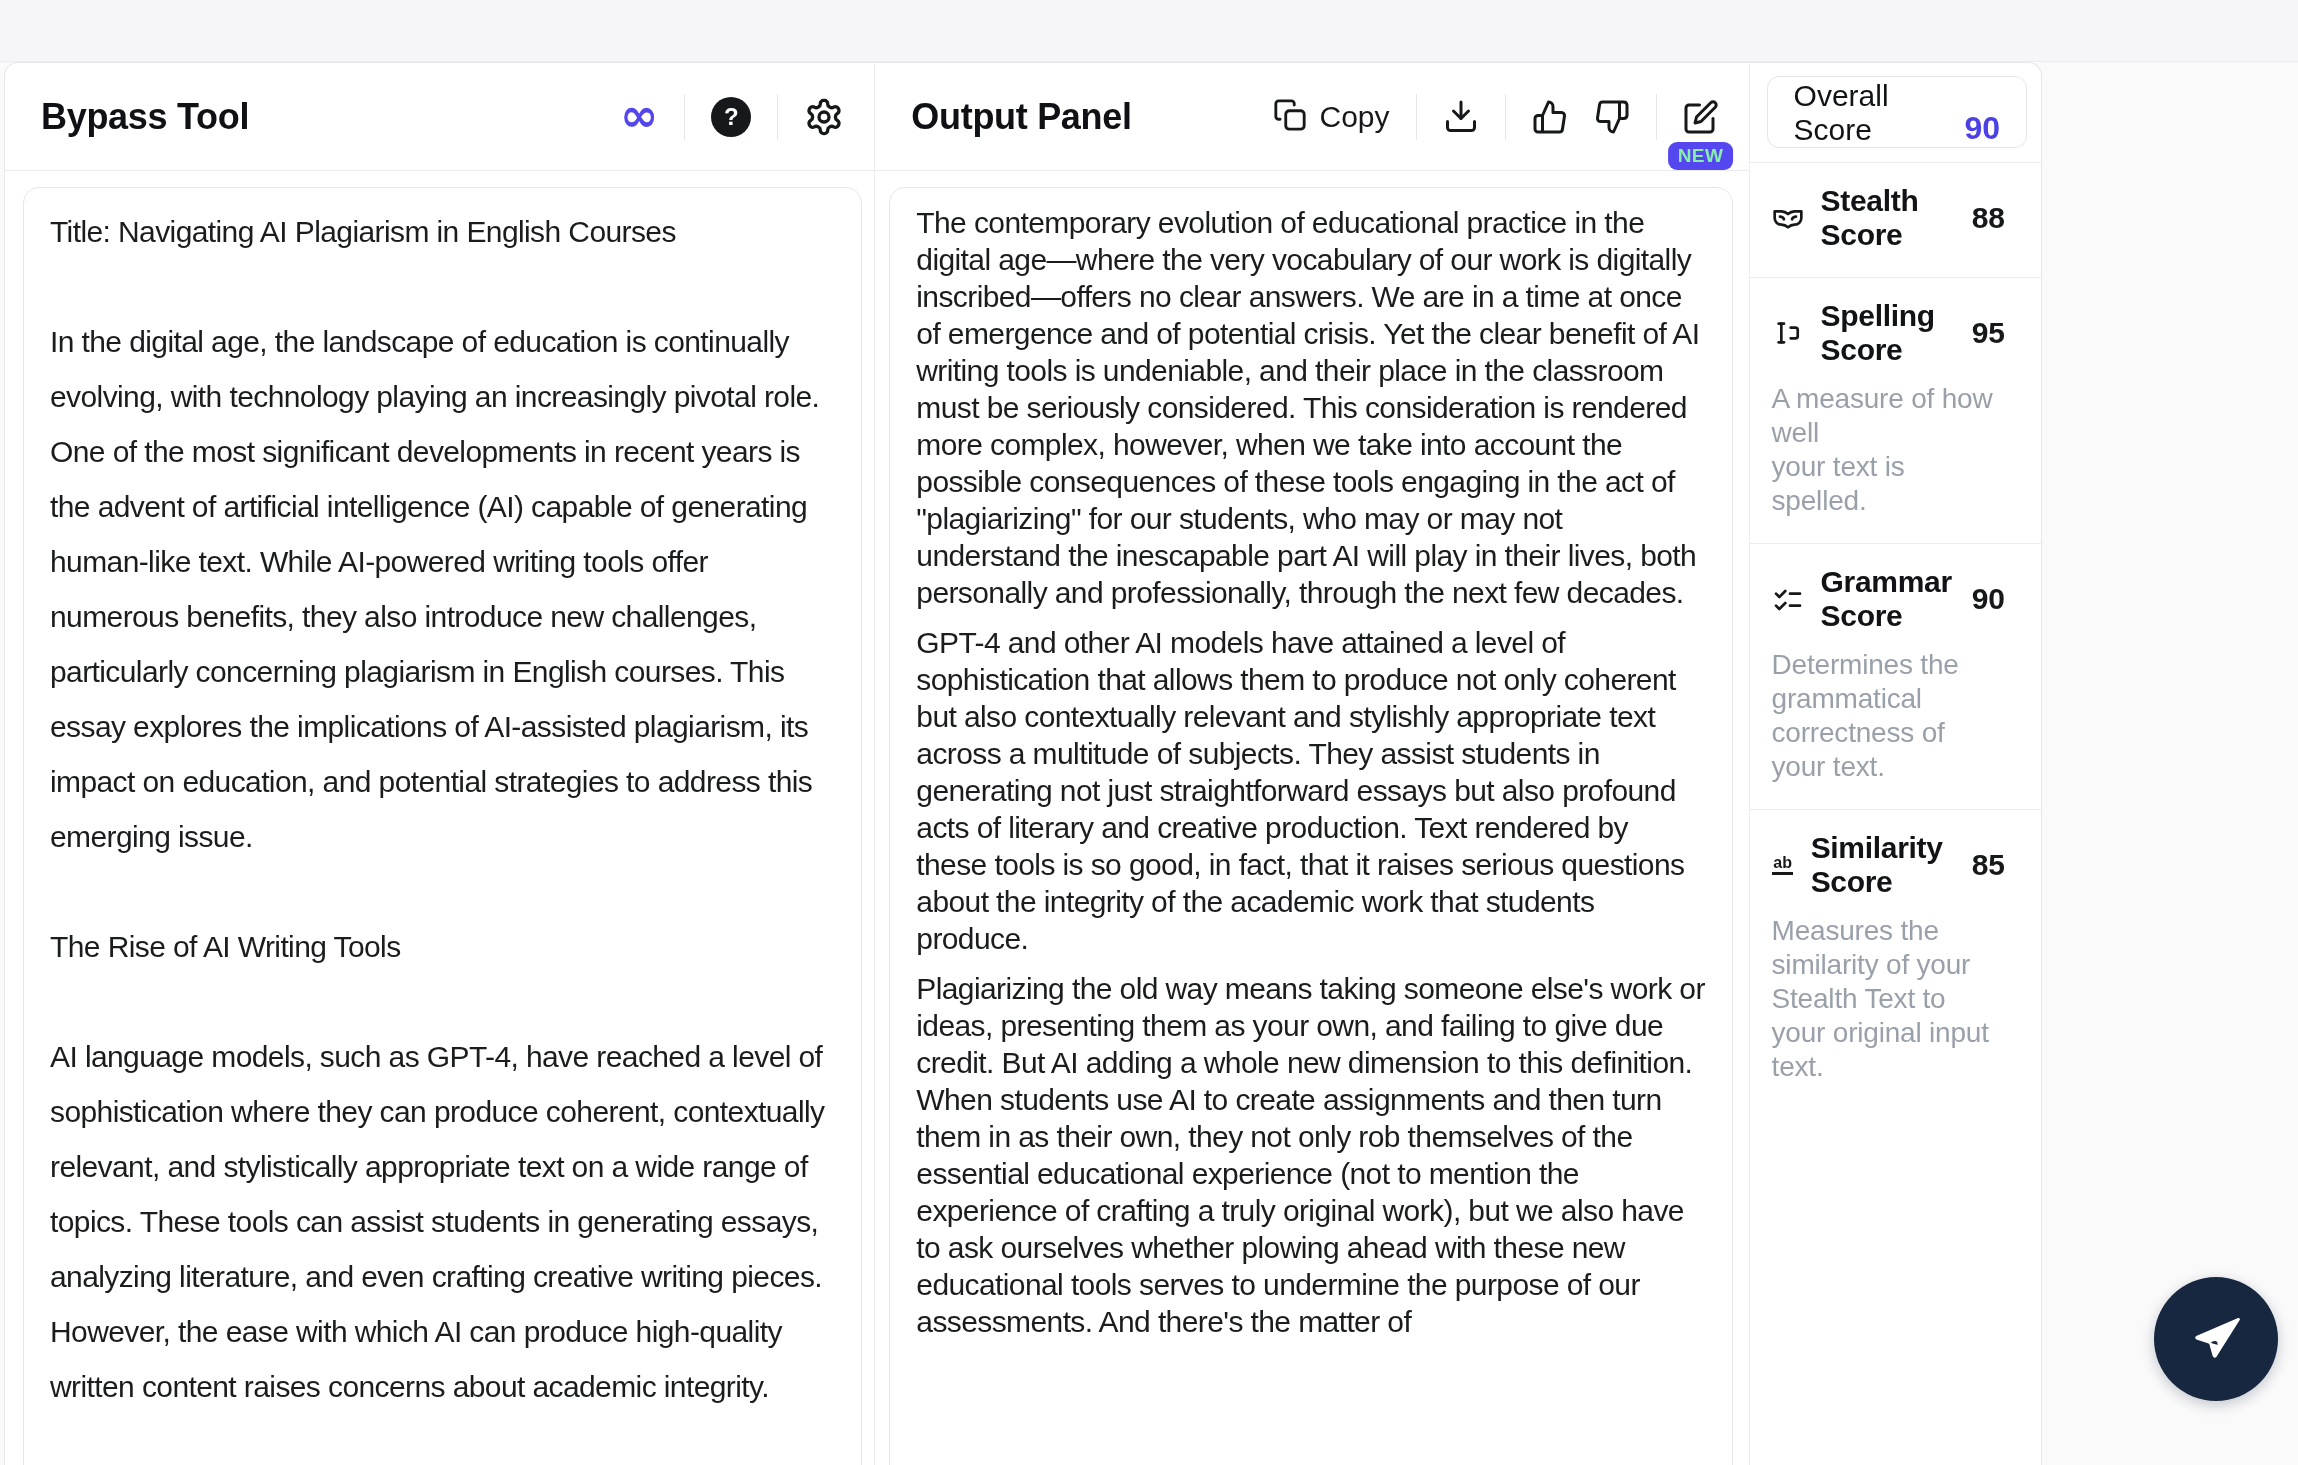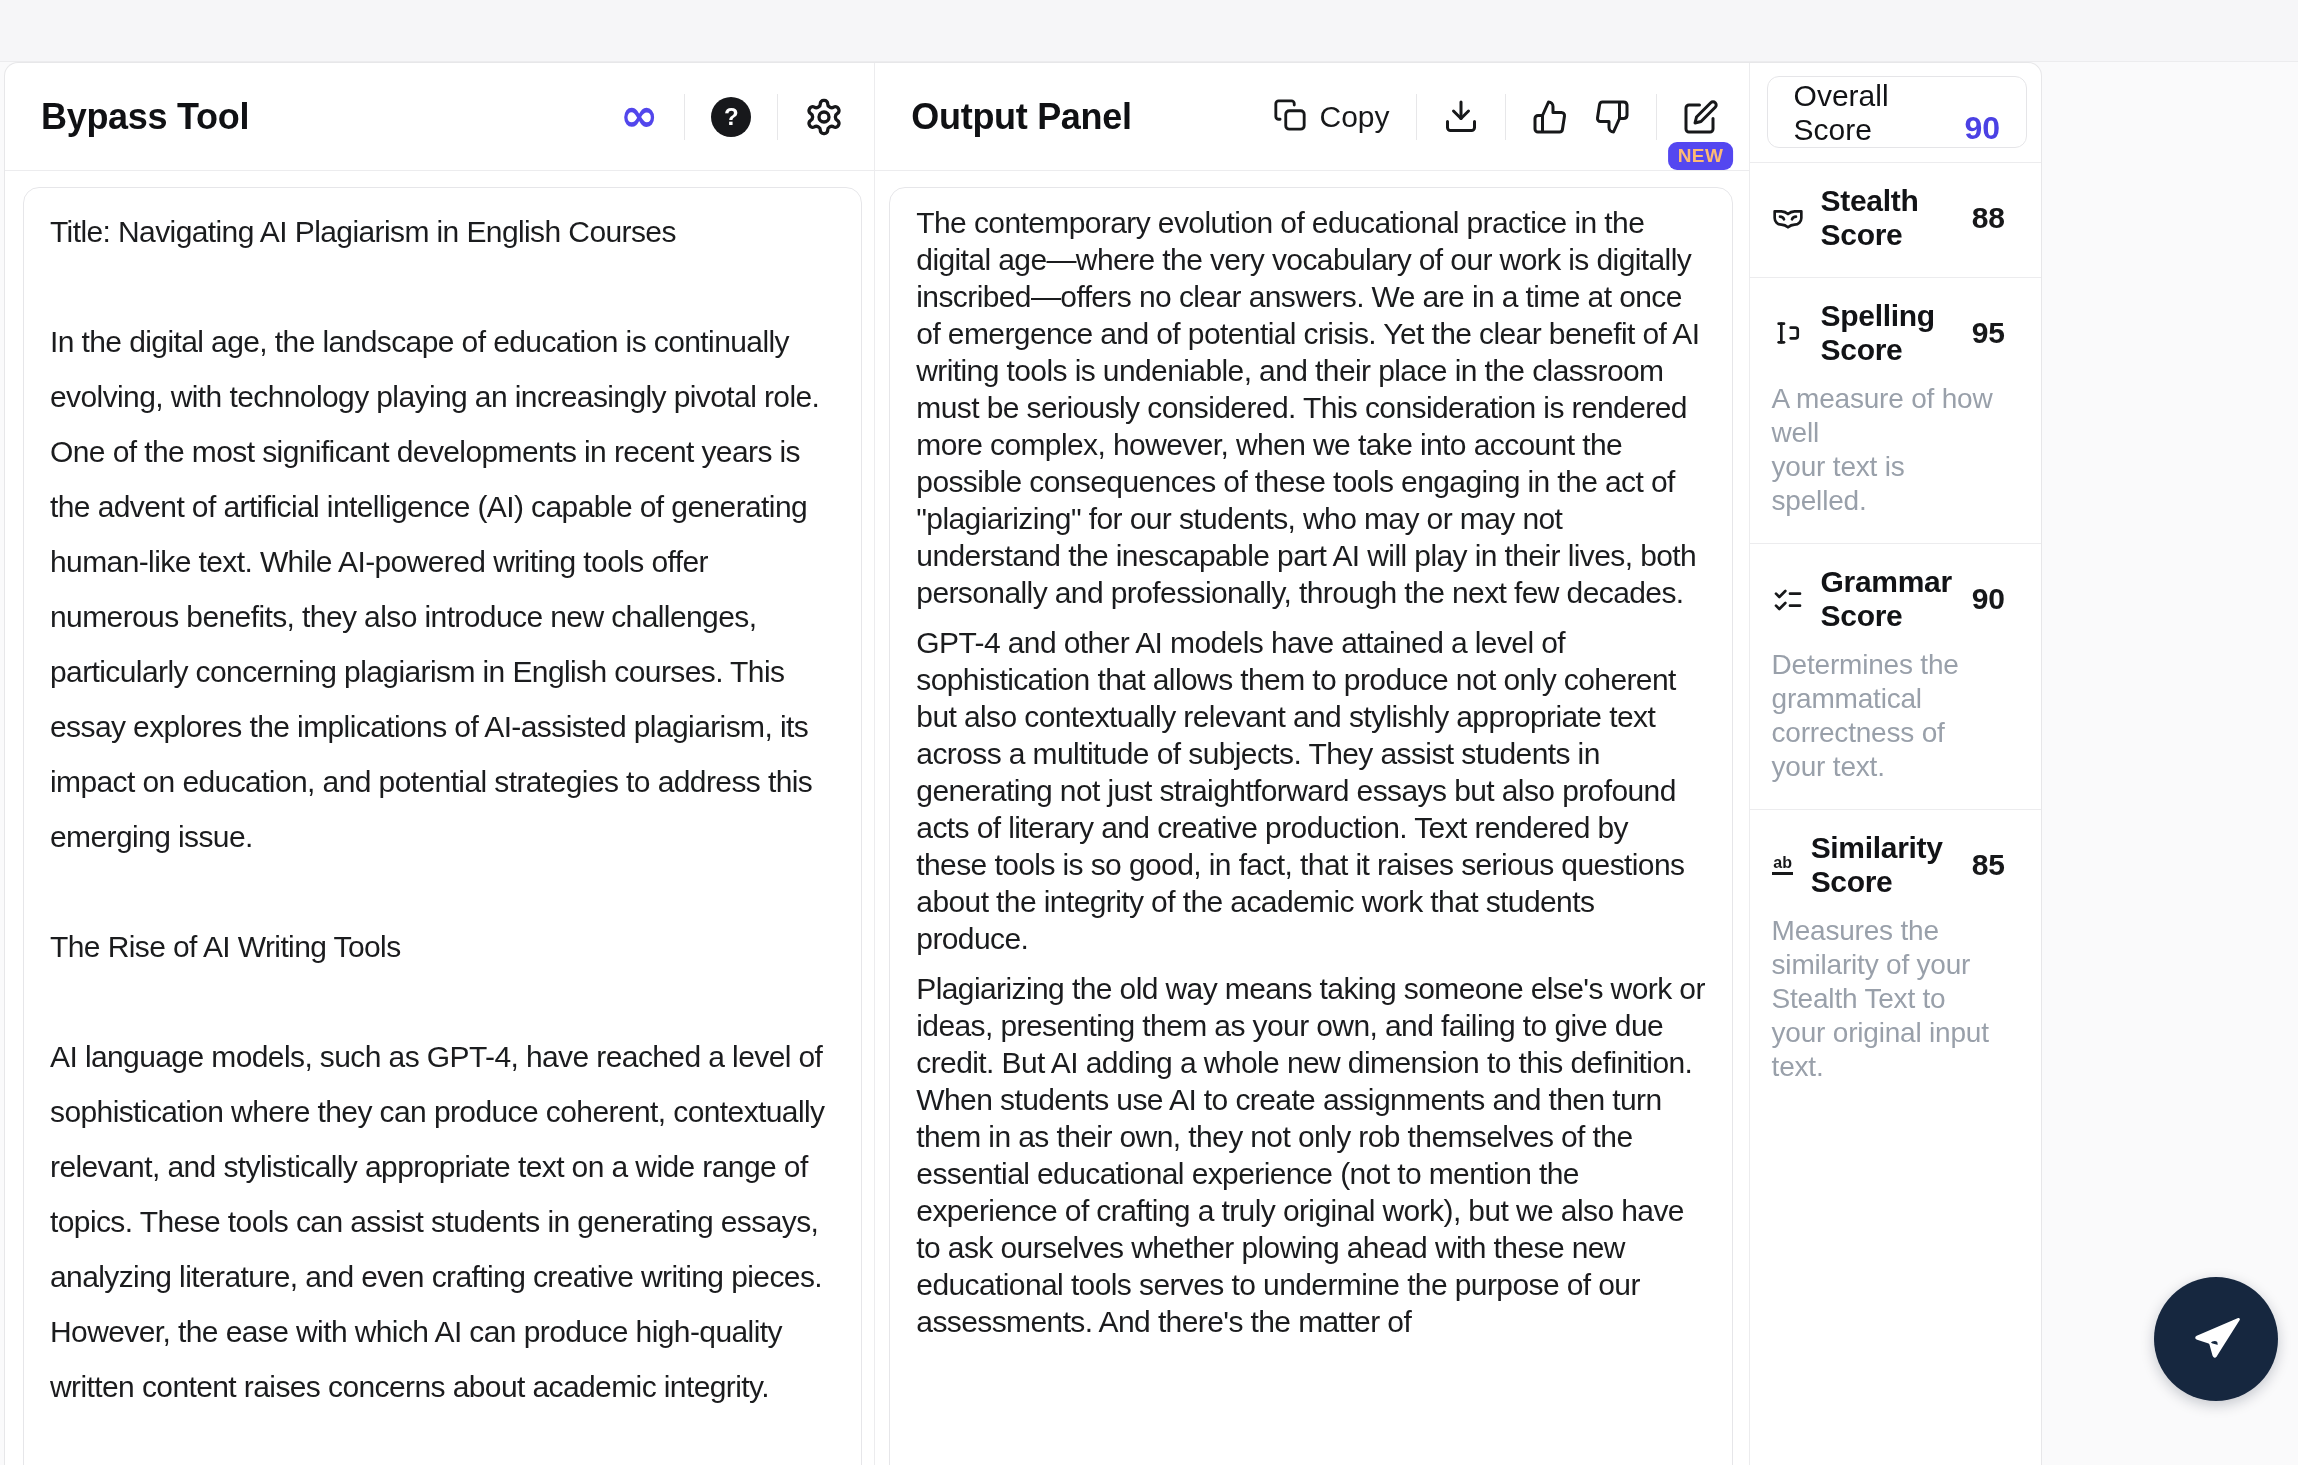--- a/index.html
+++ b/index.html
@@ -36,21 +36,21 @@
   .q-circle{
     width:40px; height:40px; border-radius:50%; background:#17181b;
     color:#fff; font-size:24px; font-weight:700; display:flex; align-items:center; justify-content:center;
     border:none; cursor:pointer;
   }
   .copy-btn{ display:flex; align-items:center; gap:13px; background:none; border:none; cursor:pointer; }
   .copy-label{ font-size:30px; font-weight:500; color:#17181a; }
   .edit-wrap{ position:relative; display:flex; flex-direction:column; align-items:center; }
   .new-badge{
     position:absolute; top:43px; left:50%; transform:translateX(-50%);
-    background:#5447f0; color:#fdba74; font-size:19px; font-weight:700;
+    background:#5447f0; color:#86efac; font-size:19px; font-weight:700;
     padding:4px 10px 5px; border-radius:9px; letter-spacing:.5px; line-height:1;
     white-space:nowrap;
   }
   .panel-body{ flex:1; position:relative; overflow:hidden; }
   .text-box{
     position:absolute; top:16px; bottom:-20px;
     border:1.5px solid #e6e6e9; border-radius:16px;
     padding:16px 26px; overflow:hidden;
   }
   .col-input  .text-box{ left:18px; right:12px; }

